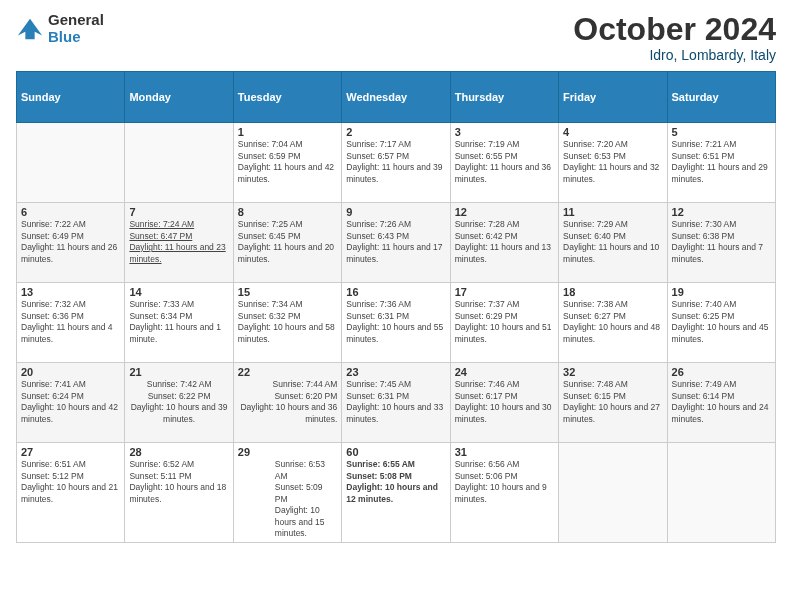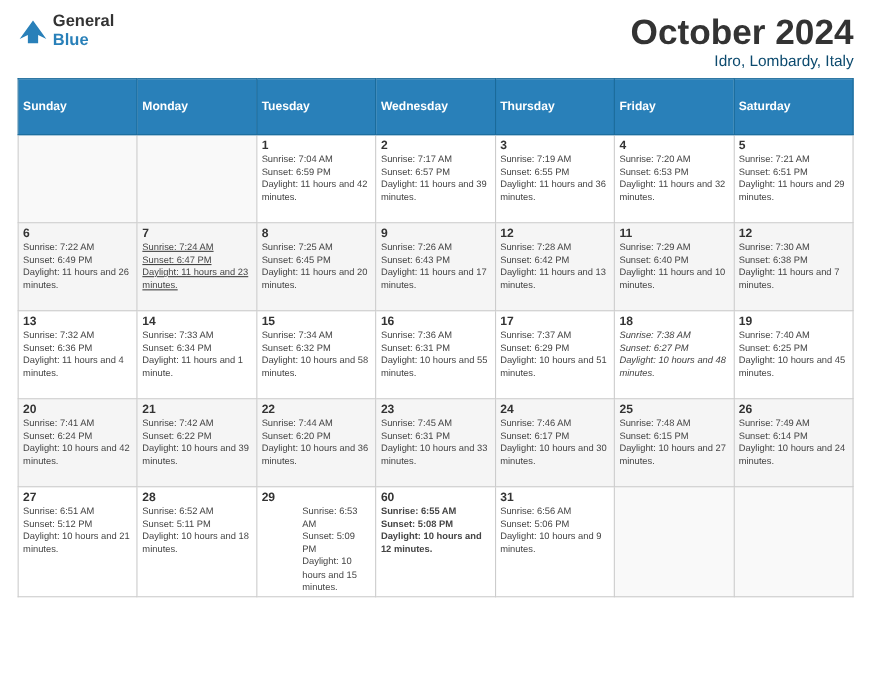--- a/index.html
+++ b/index.html
@@ -238,64 +238,64 @@
 Daylight: 10 hours and 55 minutes.</div>
           </td>
           <td>
             <span class="day-number">17</span>
             <div class="day-info" style="white-space: pre-line;">Sunrise: 7:37 AM
 Sunset: 6:29 PM
 Daylight: 10 hours and 51 minutes.</div>
           </td>
           <td>
             <span class="day-number">18</span>
-            <div class="day-info" style="white-space: pre-line; font-style: italic;">Sunrise: 7:38 AM
+            <div class="day-info" style="white-space: pre-line;">Sunrise: 7:38 AM
 Sunset: 6:27 PM
 Daylight: 10 hours and 48 minutes.</div>
           </td>
           <td>
             <span class="day-number">19</span>
             <div class="day-info" style="white-space: pre-line;">Sunrise: 7:40 AM
 Sunset: 6:25 PM
 Daylight: 10 hours and 45 minutes.</div>
           </td>
         </tr>
         <tr>
           <td>
             <span class="day-number">20</span>
             <div class="day-info" style="white-space: pre-line;">Sunrise: 7:41 AM
 Sunset: 6:24 PM
 Daylight: 10 hours and 42 minutes.</div>
           </td>
           <td>
             <span class="day-number">21</span>
-            <div class="day-info" style="white-space: pre-line;">Sunrise: 7:42 AM
+            <div class="day-info" style="white-space: pre-line; text-align: center;">Sunrise: 7:42 AM
 Sunset: 6:22 PM
 Daylight: 10 hours and 39 minutes.</div>
           </td>
           <td>
             <span class="day-number">22</span>
-            <div class="day-info" style="white-space: pre-line;">Sunrise: 7:44 AM
+            <div class="day-info" style="white-space: pre-line; text-align: right;">Sunrise: 7:44 AM
 Sunset: 6:20 PM
 Daylight: 10 hours and 36 minutes.</div>
           </td>
           <td>
             <span class="day-number">23</span>
             <div class="day-info" style="white-space: pre-line;">Sunrise: 7:45 AM
 Sunset: 6:31 PM
 Daylight: 10 hours and 33 minutes.</div>
           </td>
           <td>
             <span class="day-number">24</span>
             <div class="day-info" style="white-space: pre-line;">Sunrise: 7:46 AM
 Sunset: 6:17 PM
 Daylight: 10 hours and 30 minutes.</div>
           </td>
           <td>
-            <span class="day-number">25</span>
+            <span class="day-number">32</span>
             <div class="day-info" style="white-space: pre-line;">Sunrise: 7:48 AM
 Sunset: 6:15 PM
 Daylight: 10 hours and 27 minutes.</div>
           </td>
           <td>
             <span class="day-number">26</span>
             <div class="day-info" style="white-space: pre-line;">Sunrise: 7:49 AM
 Sunset: 6:14 PM
 Daylight: 10 hours and 24 minutes.</div>
           </td>

